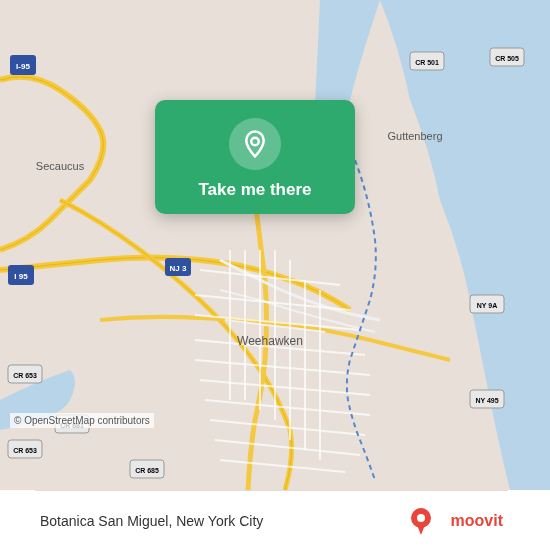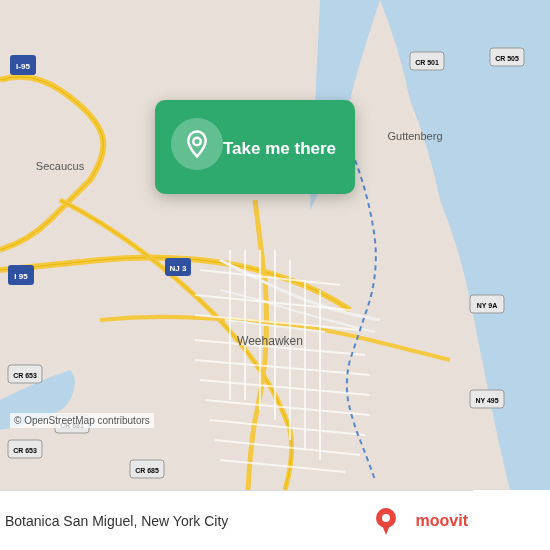--- a/index.html
+++ b/index.html
@@ -27,21 +27,21 @@
 
     
     #take-me-there-card {
       position: absolute;
       top: 100px;
       left: 155px;
       width: 200px;
       background: #2eaa6e;
       border-radius: 10px;
       display: flex;
-      flex-direction: row;
+      flex-direction: column;
       align-items: center;
       padding: 18px 16px 14px 16px;
       box-shadow: 0 4px 16px rgba(0,0,0,0.25);
       cursor: pointer;
       z-index: 10;
     }
 
     #location-icon-wrapper {
       width: 52px;
       height: 52px;
@@ -62,20 +62,21 @@
 
     
     #bottom-bar {
       width: 473px;
       height: 60px;
       background: #fff;
       display: flex;
       align-items: center;
       padding: 0 5px;
       border-top: 1px solid #ddd;
+      margin-left: 35px;
     }
 
     #moovit-logo {
       margin-left: auto;
       display: flex;
       align-items: center;
       gap: 16px;
     }
 
     #moovit-icon {

